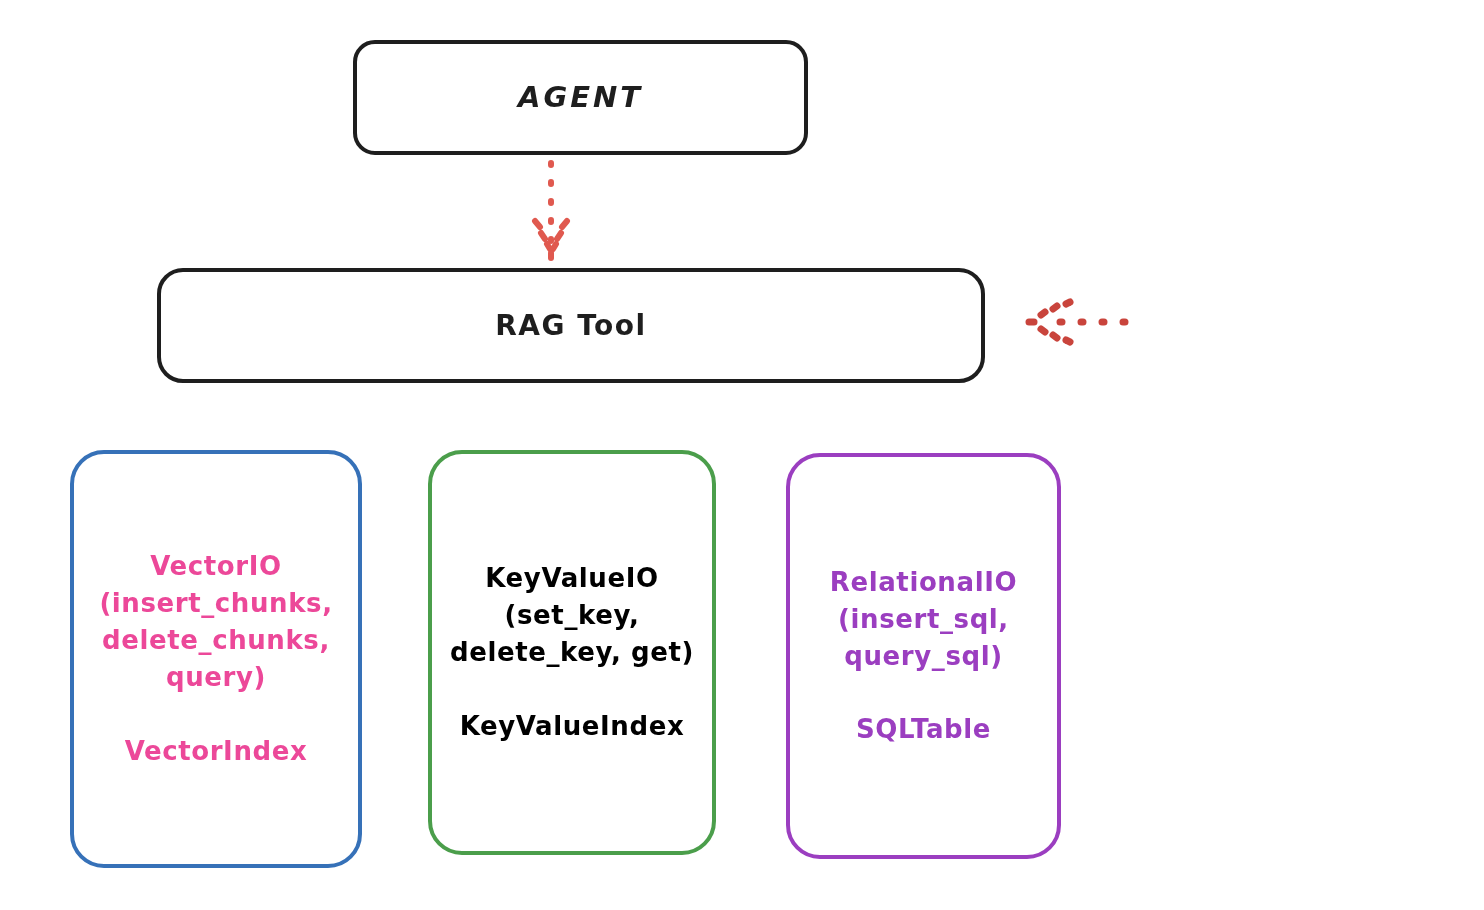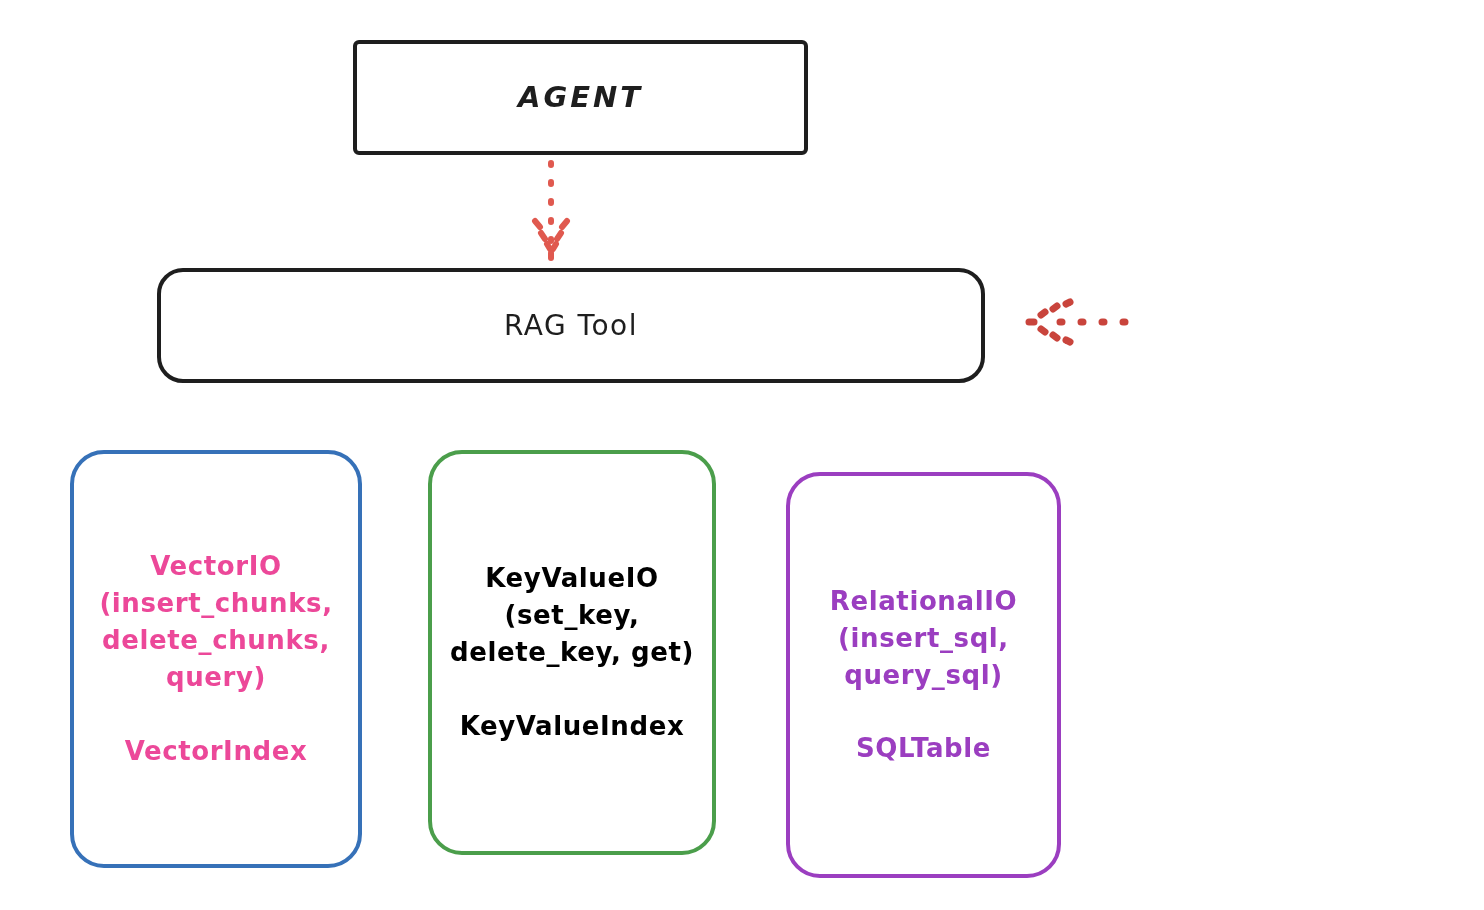--- a/index.html
+++ b/index.html
@@ -40,21 +40,21 @@
     letter-spacing: 0.5px;
   }
 
   
   #node-agent {
     left: 353px;
     top: 40px;
     width: 455px;
     height: 115px;
     border: 4px solid #1e1e1e;
-    border-radius: 6px;
+    border-radius: 22px;
   }
   #node-agent .node-label {
     font-family: "DejaVu Sans", sans-serif;
     font-size: 29px;
     font-style: italic;
     font-weight: 700;
     letter-spacing: 3px;
     color: #1e1e1e;
   }
 
@@ -63,21 +63,21 @@
     left: 157px;
     top: 268px;
     width: 828px;
     height: 115px;
     border: 4px solid #1e1e1e;
     border-radius: 26px;
   }
   #node-ragtool .node-label {
     font-family: "DejaVu Sans", sans-serif;
     font-size: 28px;
-    font-weight: 400;
+    font-weight: 700;
     letter-spacing: 1.5px;
     color: #1e1e1e;
   }
 
   
   .provider {
     border-width: 4px;
     border-style: solid;
     border-radius: 34px;
     align-items: center;
@@ -102,21 +102,21 @@
     left: 428px;
     top: 450px;
     width: 288px;
     height: 405px;
     border-color: #4b9e4b;
   }
   #node-keyvalueio .node-label { color: #000000; }
 
   #node-relationalio {
     left: 786px;
-    top: 472px;
+    top: 453px;
     width: 275px;
     height: 406px;
     border-color: #9b3ec0;
   }
   #node-relationalio .node-label { color: #9b3ec0; }
 
   
   #annotation-ingest {
     position: absolute;
     left: 1148px;

